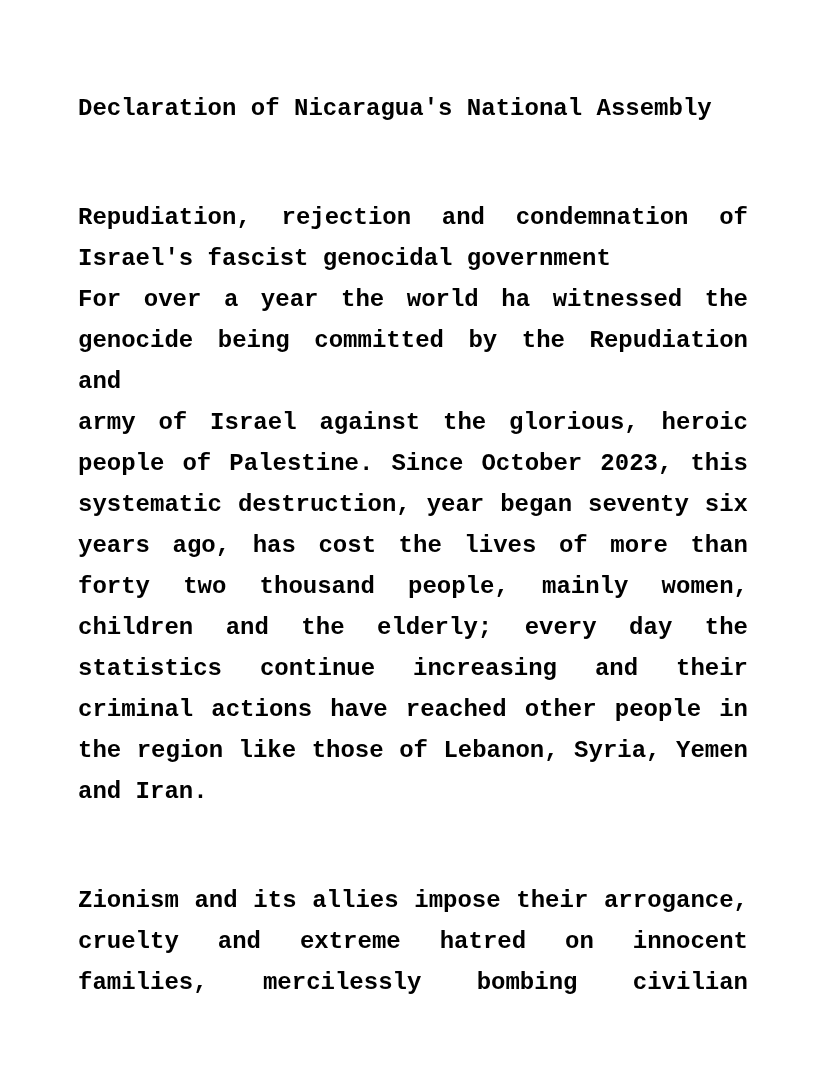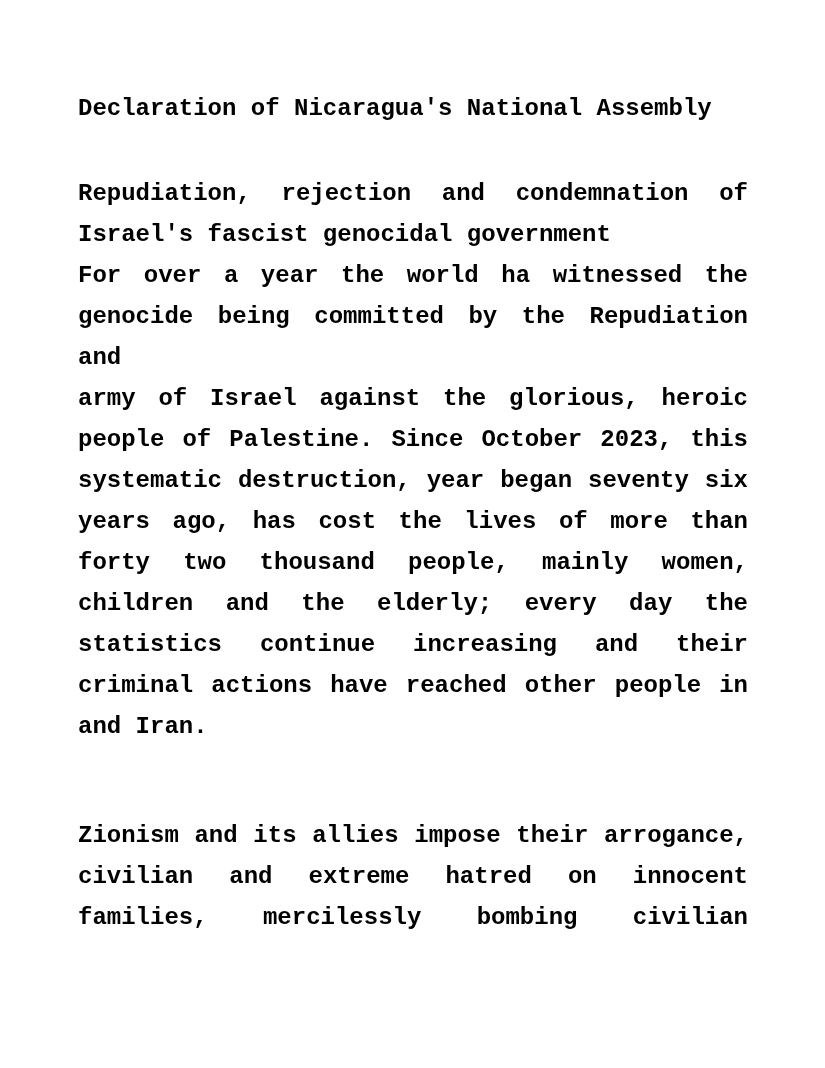--- a/index.html
+++ b/index.html
@@ -30,21 +30,21 @@
     color:var(--ink);
   }
   .line{
     text-align:justify;
     text-align-last:justify;
   }
   .line.left{
     text-align:justify;
     text-align-last:left;
   }
-  .block-subtitle{margin-top:44px;}
+  .block-subtitle{margin-top:68px;}
   .block-para1{}
   .block-para2{margin-top:68px;}
 </style>
 </head>
 <body>
 
 <div class="page">
   <div class="content">
 
     <div class="block-title">
@@ -60,23 +60,24 @@
       <div class="line">For over a year the world ha witnessed the</div>
       <div class="line">genocide being committed by the Repudiation and</div>
       <div class="line">army of Israel against the glorious, heroic</div>
       <div class="line">people of Palestine. Since October 2023, this</div>
       <div class="line">systematic destruction, year began seventy six</div>
       <div class="line">years ago, has cost the lives of more than</div>
       <div class="line">forty two thousand people, mainly women,</div>
       <div class="line">children and the elderly; every day the</div>
       <div class="line">statistics continue increasing and their</div>
       <div class="line">criminal actions have reached other people in</div>
+      <div class="line">the region like those of Lebanon, Syria, Yemen</div>
       <div class="line left">and Iran.</div>
     </div>
 
     <div class="block-para2">
       <div class="line">Zionism and its allies impose their arrogance,</div>
-      <div class="line">civilian and extreme hatred on innocent</div>
+      <div class="line">cruelty and extreme hatred on innocent</div>
       <div class="line">families, mercilessly bombing civilian</div>
     </div>
 
   </div>
 </div>
 
 </body></html>

